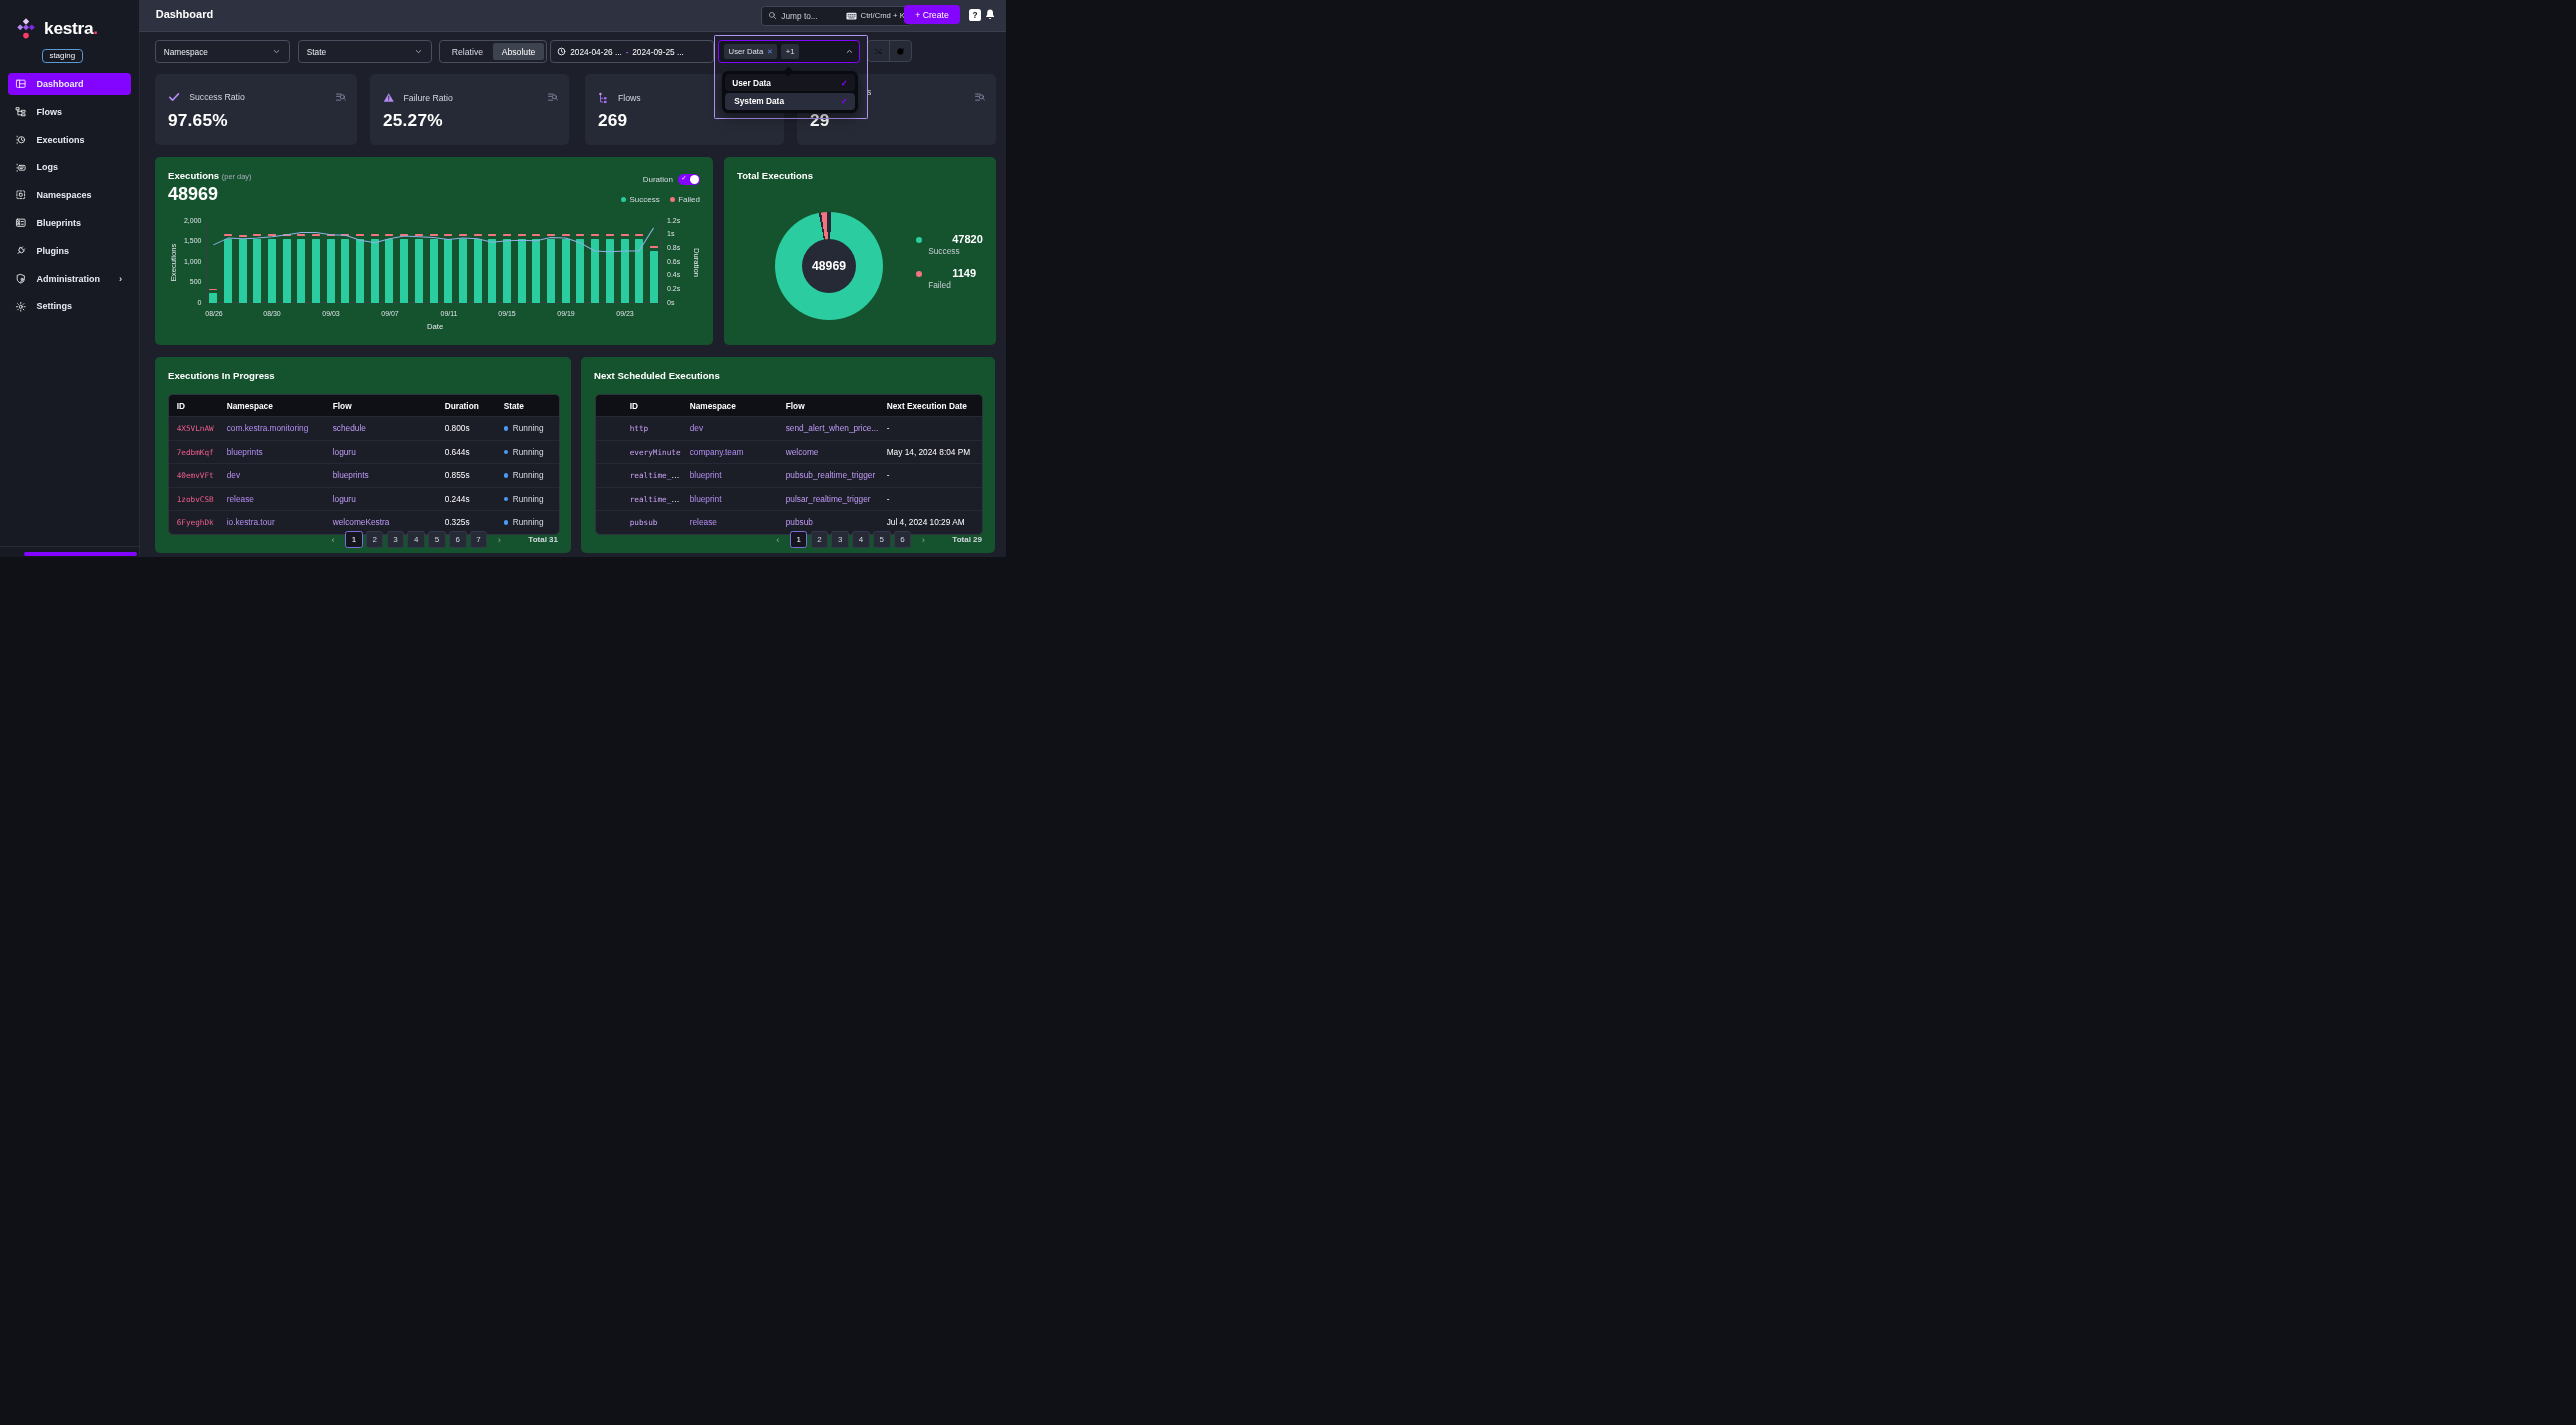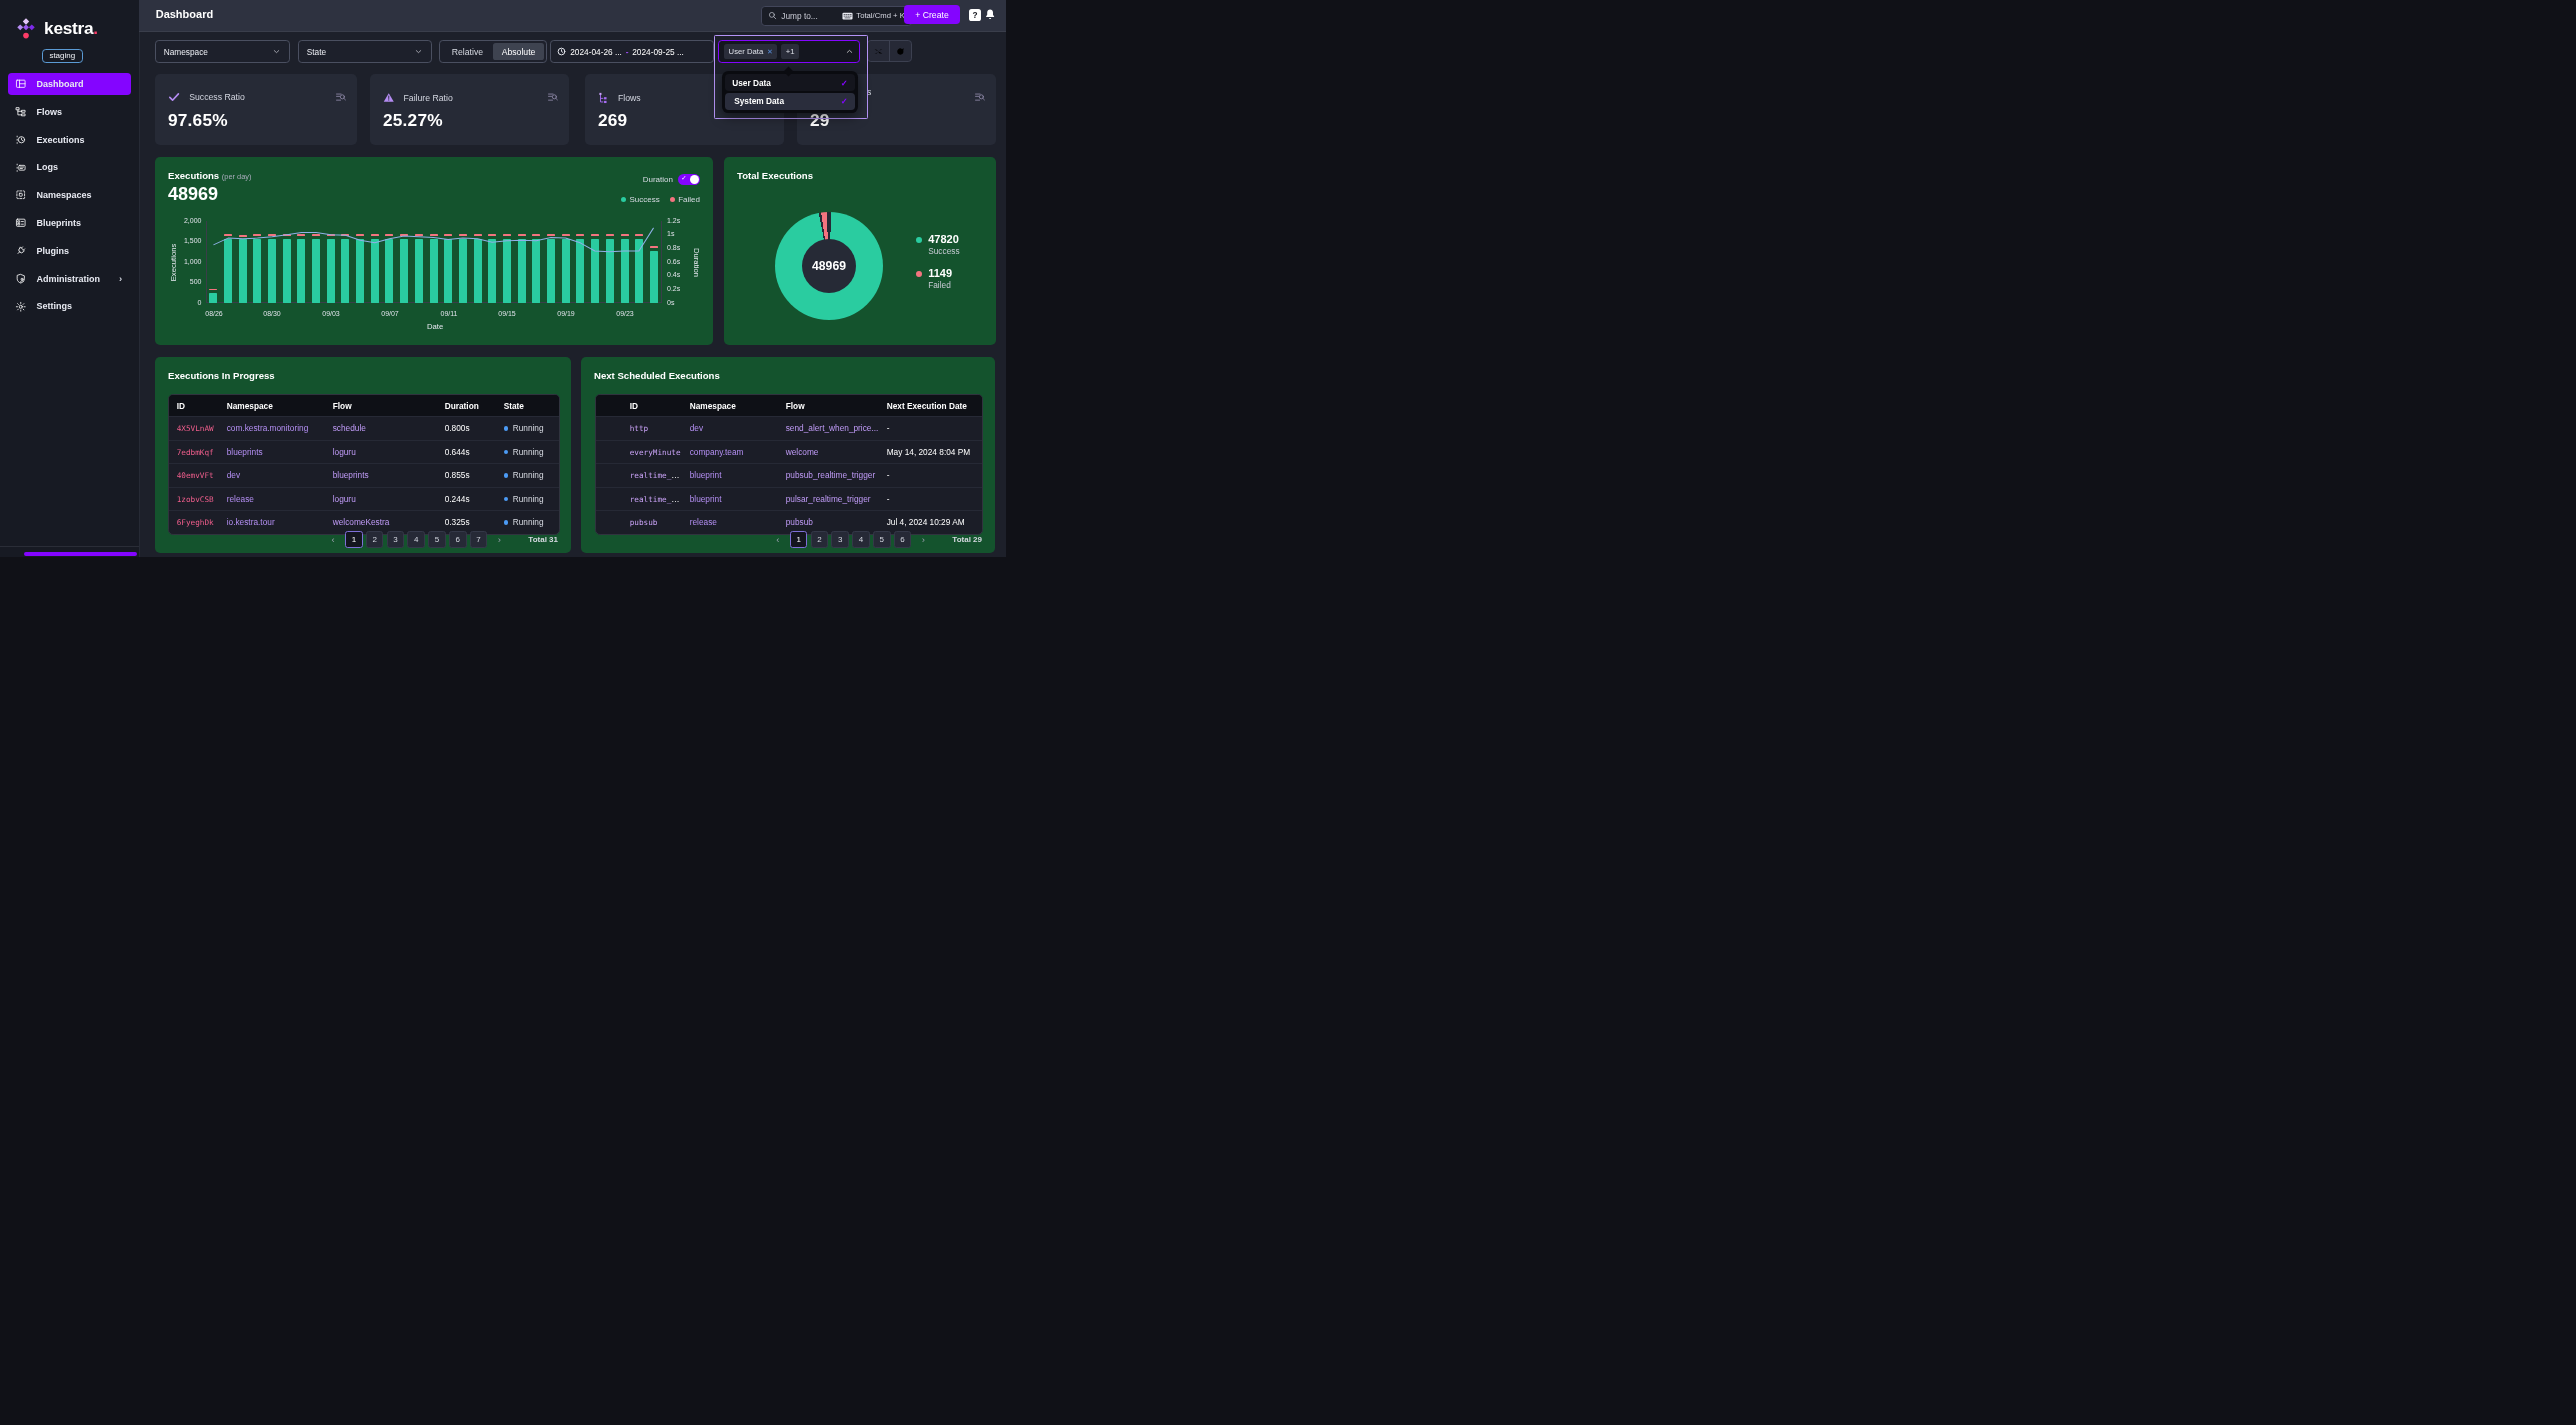--- a/index.html
+++ b/index.html
@@ -81,21 +81,21 @@
   .axis-label{position:absolute;font-size:7.7px;color:#e6e8f0;}
   .rot-left{transform:rotate(-90deg);transform-origin:center;}
   .rot-right{transform:rotate(90deg);transform-origin:center;}
 
   .donut{position:absolute;left:51px;top:55px;width:108px;height:108px;border-radius:50%;}
   .donut-hole{position:absolute;left:27px;top:27px;width:54px;height:54px;border-radius:50%;background:#262a36;
               display:flex;align-items:center;justify-content:center;font-size:12.2px;font-weight:bold;}
   .donut-legend{position:absolute;left:192px;top:76px;display:flex;flex-direction:column;gap:11.5px;}
   .dl-item{display:flex;gap:6.4px;}
   .dl-dot{width:5.8px;height:5.8px;border-radius:50%;margin-top:3.8px;}
-  .dl-val{font-size:11px;font-weight:bold;line-height:1.15;}
+  .dl-val{font-size:11px;font-weight:bold;line-height:1.15;margin-left:24px;}
   .dl-lab{font-size:8.3px;color:#c9ccd6;}
 
   
   .tbl{position:absolute;left:13px;top:37px;background:#1b1d27;border:0.6px solid #30333e;border-radius:5.1px;overflow:hidden;}
   .tbl-head{display:flex;background:#0e1016;height:21px;align-items:center;font-weight:bold;font-size:8.3px;}
   .tbl-head > div{padding-left:7.7px;box-sizing:border-box;}
   .tbl-row{display:flex;height:22.5px;align-items:center;border-top:0.6px solid #262935;font-size:8.3px;}
   .tbl-row > div{padding-left:7.7px;box-sizing:border-box;overflow:hidden;white-space:nowrap;text-overflow:ellipsis;}
   .mono{font-family:"DejaVu Sans Mono",monospace;font-size:7.7px;}
   .id-pink{color:#ef5e8c;}
@@ -261,21 +261,21 @@
           </svg>
       </span>
       <span class="search-ph">Jump to...</span>
       <span class="search-short">
         <span class="icon" style="width:11px;height:8.3px;color:#e9ebf2;">
           <svg width="11" height="8.3" viewBox="0 0 24 18">
               <rect x="1" y="1.5" width="22" height="15" rx="2.5" fill="#e9ebf2" stroke="none"></rect>
               <path d="M4.5 5.5 h2 M9 5.5 h2 M13.5 5.5 h2 M18 5.5 h2 M4.5 9 h2 M9 9 h2 M13.5 9 h2 M18 9 h2 M6.5 12.8 h11" stroke="#2a2d38" stroke-width="1.6"></path>
             </svg>
         </span>
-        <span>Total/Cmd + K</span>
+        <span>Ctrl/Cmd + K</span>
       </span>
     </div>
     <div class="create-btn">+ Create</div>
     <div class="help-btn">?</div>
     <div class="bell-btn icon">
       <svg width="12.2" height="13.5" viewBox="0 0 24 26">
           <path d="M12 2.5 C8.8 2.5 6.3 5 6.3 8.2 v4.6 l-2.2 3.4 v1.2 h15.8 v-1.2 l-2.2 -3.4 V8.2 C17.7 5 15.2 2.5 12 2.5 z M9.8 19.4 a2.2 2.2 0 0 0 4.4 0 z" fill="#fff" stroke="none"></path>
         </svg>
     </div>
   </div>

